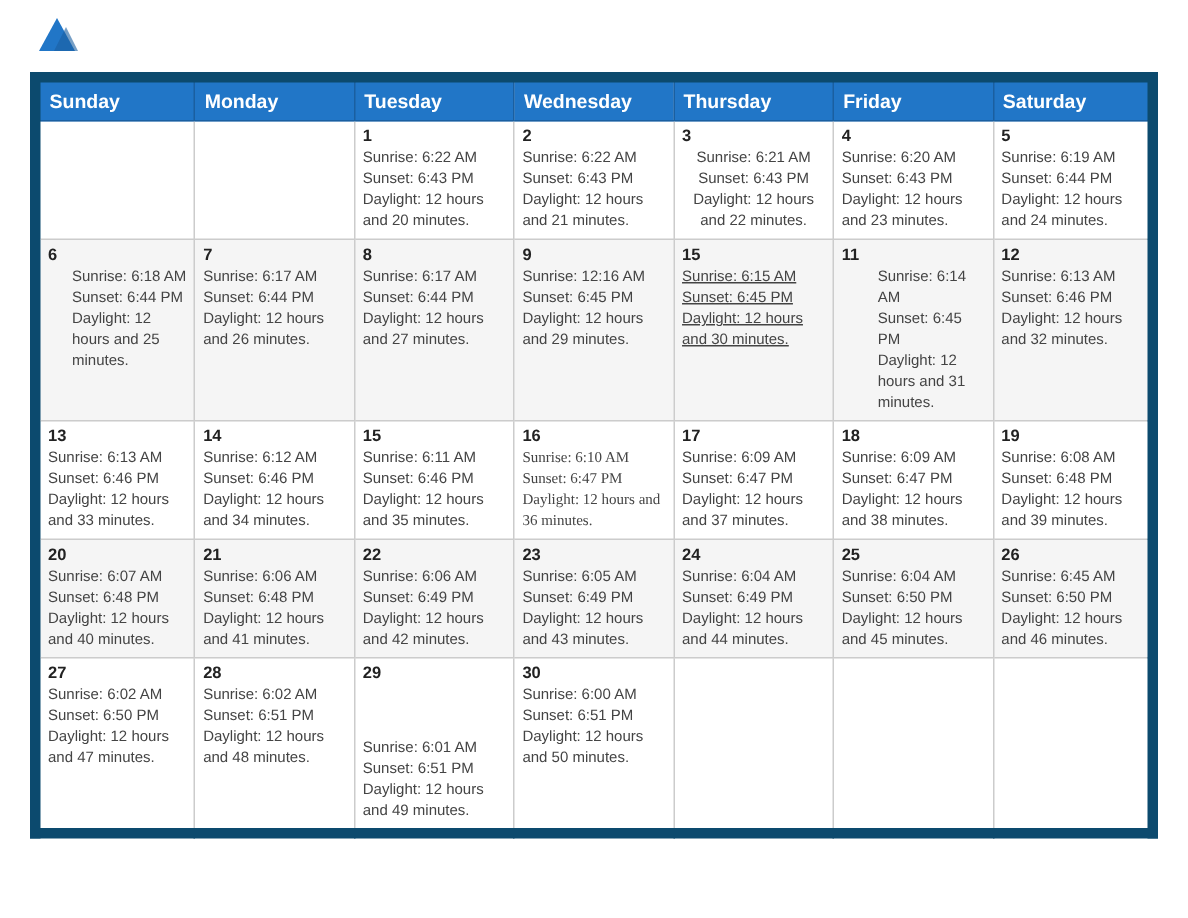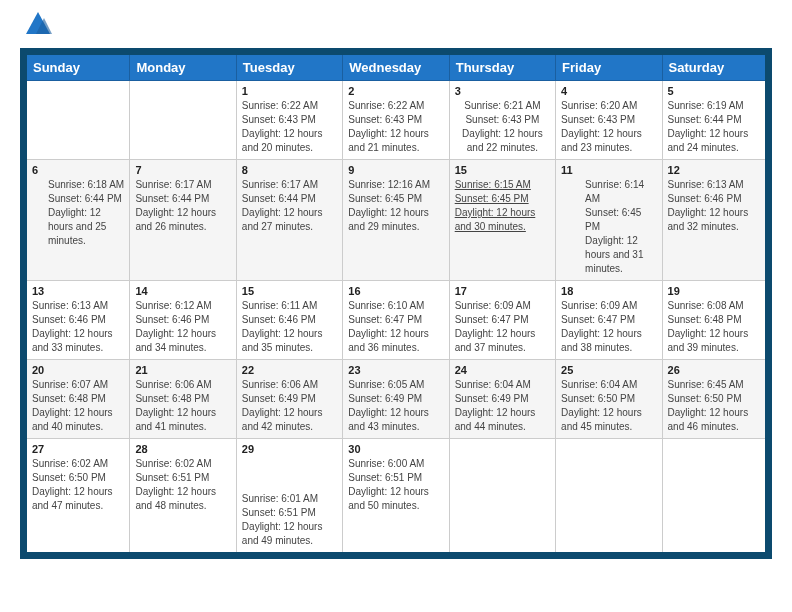--- a/index.html
+++ b/index.html
@@ -231,21 +231,21 @@
 Daylight: 12 hours and 34 minutes.</div>
           </td>
           <td>
             <span class="day-num">15</span>
             <div class="day-info" style="white-space: pre-line;">Sunrise: 6:11 AM
 Sunset: 6:46 PM
 Daylight: 12 hours and 35 minutes.</div>
           </td>
           <td>
             <span class="day-num">16</span>
-            <div class="day-info" style="white-space: pre-line;">Sunrise: 6:10 AM
+            <div class="day-info" style="white-space: pre-line; font-family: Liberation Serif, serif;">Sunrise: 6:10 AM
 Sunset: 6:47 PM
 Daylight: 12 hours and 36 minutes.</div>
           </td>
           <td>
             <span class="day-num">17</span>
             <div class="day-info" style="white-space: pre-line;">Sunrise: 6:09 AM
 Sunset: 6:47 PM
 Daylight: 12 hours and 37 minutes.</div>
           </td>
           <td>

